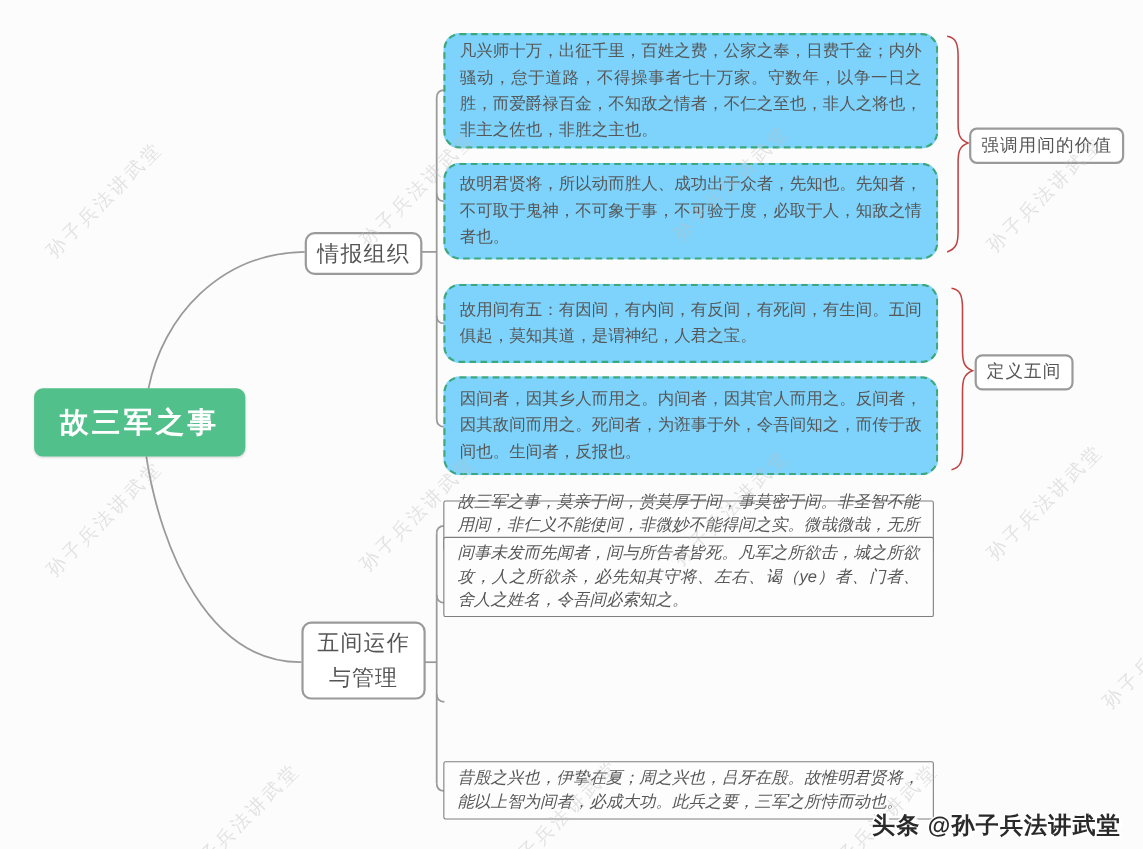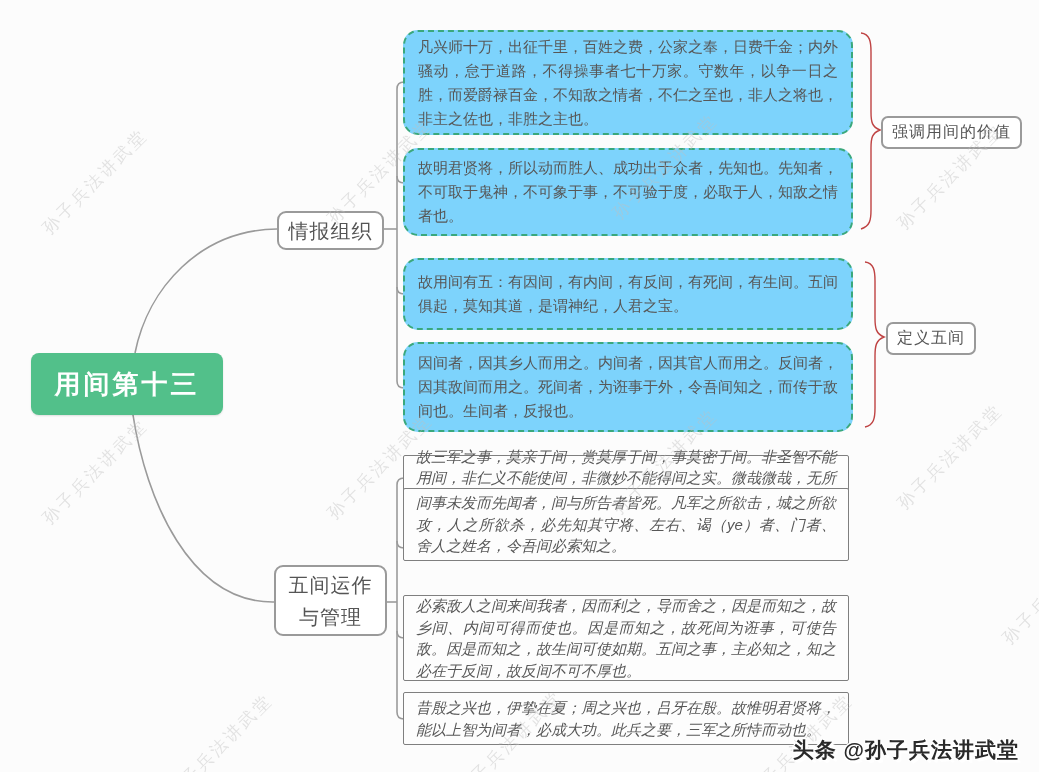--- a/index.html
+++ b/index.html
@@ -99,21 +99,21 @@
       <path d="M 397 631 Q 397 638 404 638"></path>
       <path d="M 397 712 Q 397 719 404 719"></path>
     </g>
     <g fill="none" stroke="#bf4343" stroke-width="1.4">
       <path d="M 861 33 C 870 34 871 42 871 52 L 871 112 C 871 122 872 127 880 130 C 872 133 871 138 871 148 L 871 210 C 871 220 870 226 861 229"></path>
       <path d="M 865 262 C 874 263 875 271 875 281 L 875 318 C 875 328 876 334 884 337 C 876 340 875 346 875 356 L 875 408 C 875 418 874 425 865 427"></path>
     </g>
   </svg>
 
   <div class="root-node">
-    <span>用间第十三</span>
+    <span>故三军之事</span>
   </div>
 
   <div class="branch-node node-intel">
     <span>情报组织</span>
   </div>
   <div class="branch-node node-ops">
     <span>五间运作</span>
     <span>与管理</span>
   </div>
 
@@ -128,23 +128,20 @@
   </div>
   <div class="qbox green g3">
     <p>因间者，因其乡人而用之。内间者，因其官人而用之。反间者，因其敌间而用之。死间者，为诳事于外，令吾间知之，而传于敌间也。生间者，反报也。</p>
   </div>
 
   <div class="qbox gray y0">
     <p>故三军之事，莫亲于间，赏莫厚于间，事莫密于间。非圣智不能用间，非仁义不能使间，非微妙不能得间之实。微哉微哉，无所不用间也！</p>
   </div>
   <div class="qbox gray y1">
     <p>间事未发而先闻者，间与所告者皆死。凡军之所欲击，城之所欲攻，人之所欲杀，必先知其守将、左右、谒（ye）者、门者、舍人之姓名，令吾间必索知之。</p>
-  </div>
-  <div class="qbox gray y2">
-    <p>必索敌人之间来间我者，因而利之，导而舍之，因是而知之，故乡间、内间可得而使也。因是而知之，故死间为诳事，可使告敌。因是而知之，故生间可使如期。五间之事，主必知之，知之必在于反间，故反间不可不厚也。</p>
   </div>
   <div class="qbox gray y3">
     <p>昔殷之兴也，伊挚在夏；周之兴也，吕牙在殷。故惟明君贤将，能以上智为间者，必成大功。此兵之要，三军之所恃而动也。</p>
   </div>
 
   <div class="anno-label anno-value">
     <span>强调用间的价值</span>
   </div>
   <div class="anno-label anno-define">
     <span>定义五间</span>

